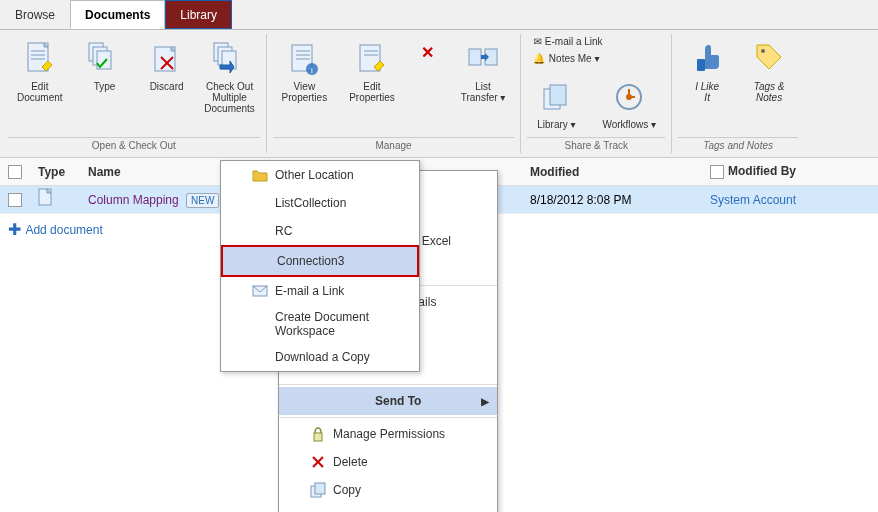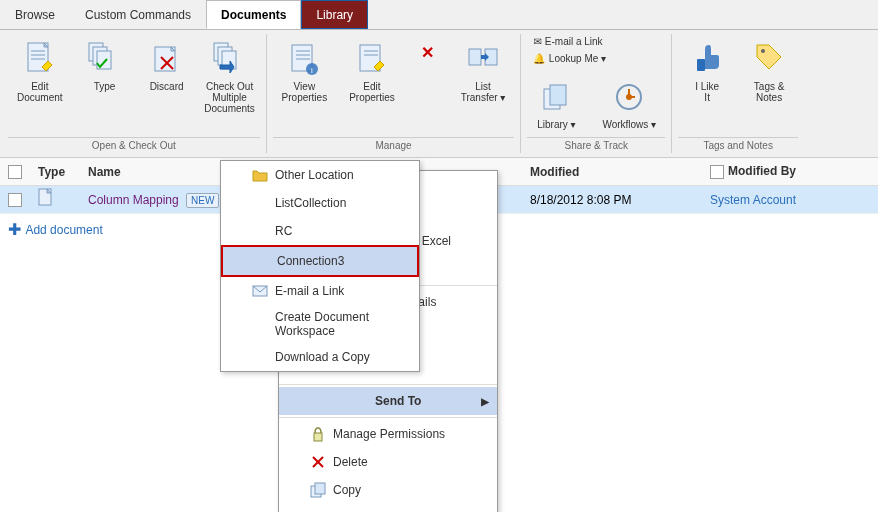--- a/index.html
+++ b/index.html
@@ -57,21 +57,20 @@
     
     .email-link { font-size: 10px; color: #333; display: flex; align-items: center; gap: 3px; }
     .alert-me { font-size: 10px; color: #333; display: flex; align-items: center; gap: 3px; }
   </style>
 </head>
 <body>
 
 <div class="ribbon">
   <div class="ribbon-tabs">
     <div class="ribbon-tab">Browse</div>
-    <div class="ribbon-tab">Custom Commands</div>
     <div class="ribbon-tab active">Documents</div>
     <div class="ribbon-tab highlight">Library</div>
   </div>
 
   <div class="ribbon-content">
 
     <div class="ribbon-group">
       <div class="ribbon-group-items">
 
         <div class="ribbon-btn-lg">
@@ -175,21 +174,21 @@
     </div>
 
     <div class="ribbon-group">
       <div class="ribbon-group-items" style="flex-direction:column; align-items:flex-start; gap:2px;">
         <div class="email-link" style="padding:2px 6px;cursor:pointer;">
           <span>✉</span>
           <span>E-mail a Link</span>
         </div>
         <div class="alert-me" style="padding:2px 6px;cursor:pointer;">
           <span>🔔</span>
-          <span>Lookup Me ▾</span>
+          <span>Notes Me ▾</span>
         </div>
         <div style="display:flex;gap:8px;margin-top:4px;">
           <div class="ribbon-btn-lg" style="position:relative;">
             <div class="icon-area-lg" style="position:relative;">
               <svg width="32" height="32" viewBox="0 0 32 32">
                 <rect x="4" y="8" width="16" height="20" fill="#e8f0fb" stroke="#7a9abb" stroke-width="1"></rect>
                 <rect x="10" y="4" width="16" height="20" fill="#d0e4f8" stroke="#7a9abb" stroke-width="1"></rect>
               </svg>
             </div>
             <span style="font-size:10px">Library ▾</span>
@@ -202,21 +201,21 @@
                 <circle cx="16" cy="16" r="3" fill="#cc6600"></circle>
               </svg>
             </div>
             <span style="font-size:10px">Workflows ▾</span>
           </div>
         </div>
       </div>
       <div class="ribbon-group-label">Share &amp; Track</div>
     </div>
 
-    <div class="ribbon-group" style="border-right:none;">
+    <div class="ribbon-group" style="border-right:none;font-style:italic;">
       <div class="ribbon-group-items">
         <div class="ribbon-btn-lg">
           <div class="icon-area-lg">
             <svg width="32" height="36" viewBox="0 0 32 36">
               <path d="M14 20 L14 8 Q14 4 18 4 Q20 4 20 8 L20 14 L26 14 Q28 14 28 16 L28 24 Q28 28 24 28 L14 28 Z" fill="#2a6ebb" opacity="0.8"></path>
               <rect x="6" y="18" width="8" height="12" fill="#2a6ebb" rx="1"></rect>
             </svg>
           </div>
           <span style="font-size:10px;text-align:center">I Like<br>It</span>
         </div>

